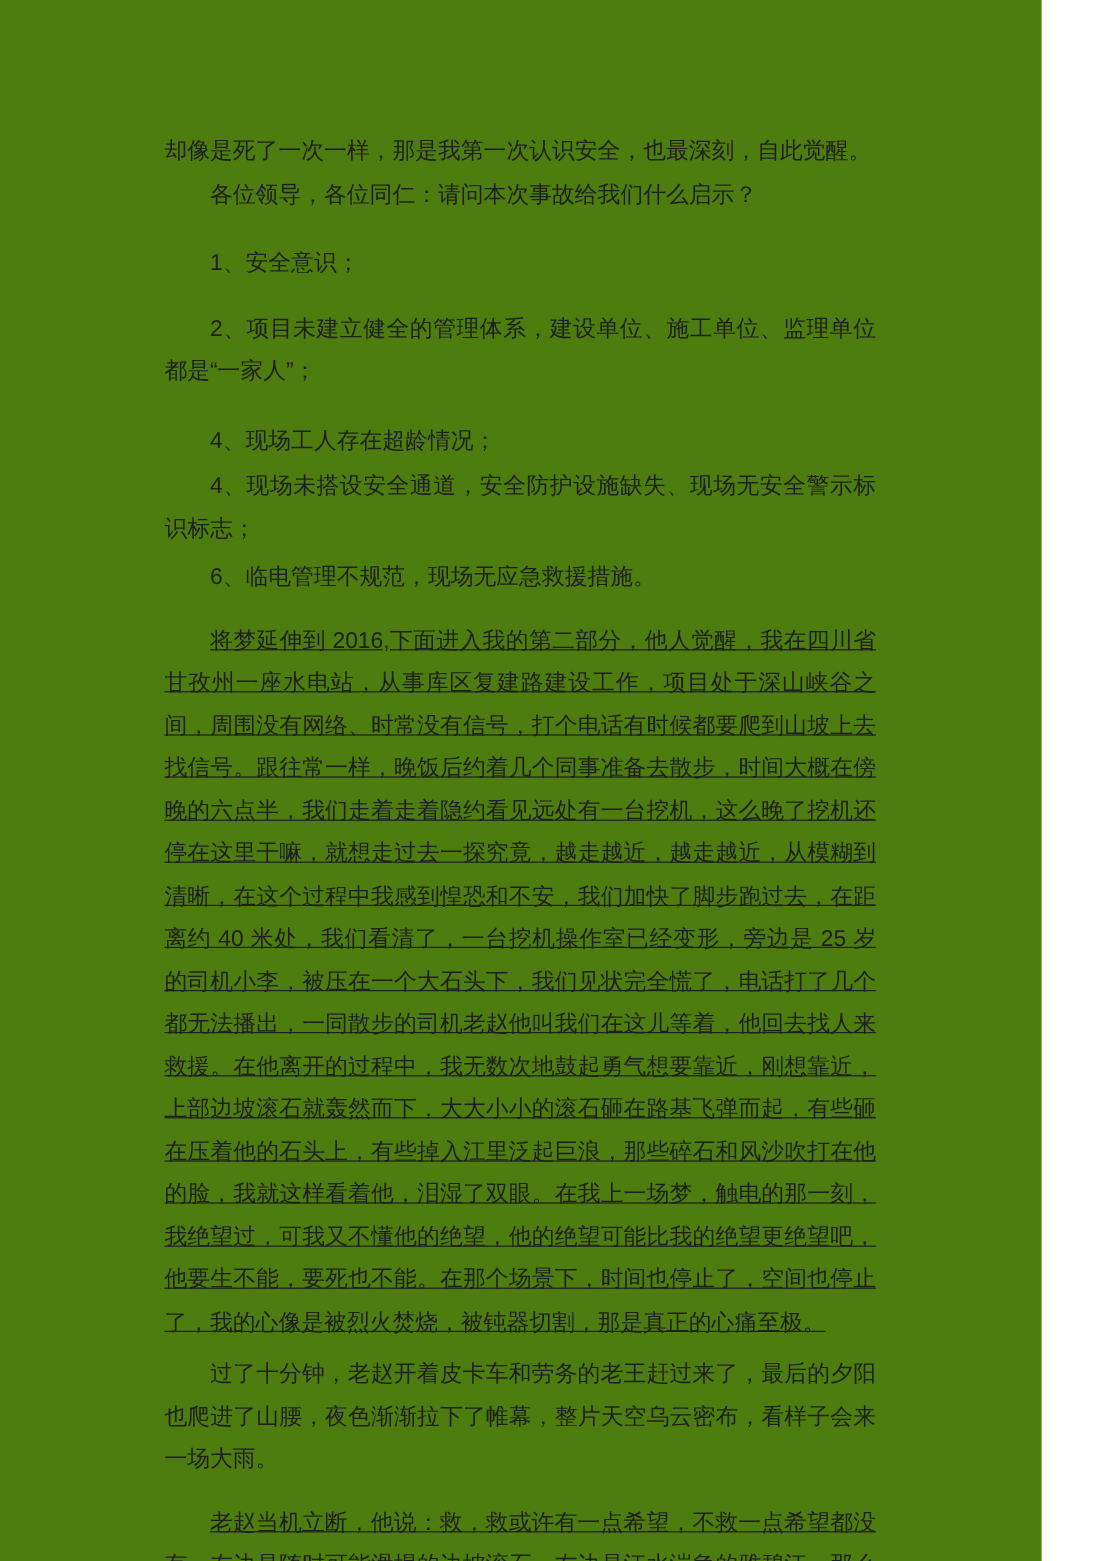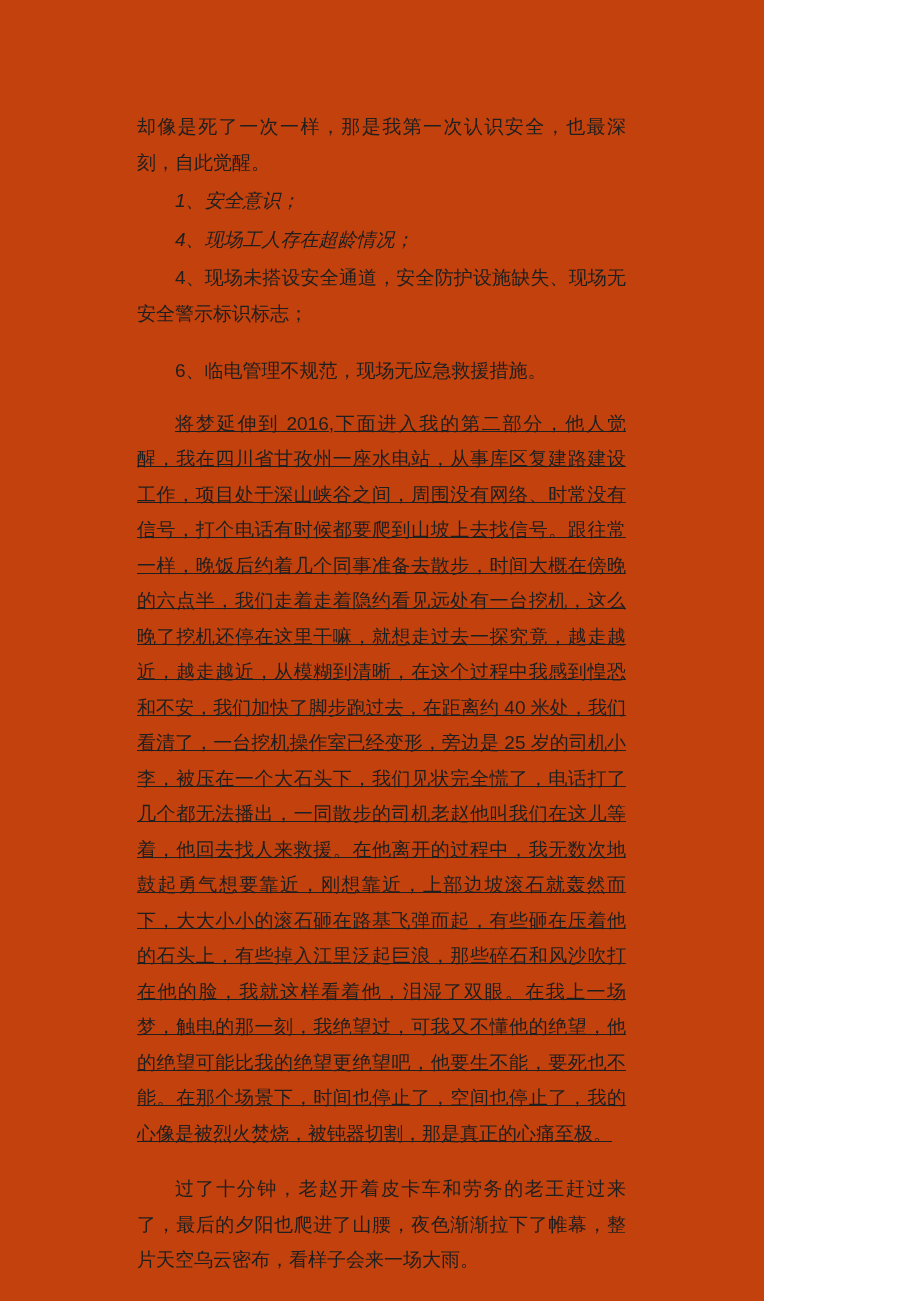--- a/index.html
+++ b/index.html
@@ -2,55 +2,57 @@
 <html><head>
 <meta charset="utf-8">
 <style>
   html, body {
     margin: 0;
     padding: 0;
     background: #ffffff;
   }
   .page {
     position: relative;
-    width: 764px;
+    width: 868px;
     height: 1301px;
-    background: #c2410c;
+    background: #4d7c0f;
     overflow: hidden;
     box-sizing: border-box;
     padding: 109px 138px 0 137px;
     font-family: "Liberation Sans", sans-serif;
     color: #1f1f1f;
   }
   .para {
     margin: 0;
     font-size: 19px;
     line-height: 35.5px;
     text-align: justify;
     text-align-last: left;
     text-indent: 38px;
     word-break: break-all;
   }
   .no-indent { text-indent: 0; }
   .mt3  { margin-top: 3px; }
-  .mt5  { margin-top: 22px; }
-  .mt7  { margin-top: 3px; font-style: italic; }
-  .mt8  { margin-top: 20px; }
+  .mt5  { margin-top: 5px; }
+  .mt7  { margin-top: 22px; }
+  .mt8  { margin-top: 8px; }
   .mt17 { margin-top: 17px; text-decoration: underline; }
   .mt19 { margin-top: 19px; }
 </style>
 </head>
 <body>
 
 <div class="page">
   <p class="para no-indent">却像是死了一次一样，那是我第一次认识安全，也最深刻，自此觉醒。</p>
 
+  <p class="para">各位领导，各位同仁：请问本次事故给我们什么启示？</p>
 
   <p class="para mt7">1、安全意识；</p>
 
+  <p class="para mt19">2、项目未建立健全的管理体系，建设单位、施工单位、监理单位都是“一家人”；</p>
 
 
   <p class="para mt7">4、现场工人存在超龄情况；</p>
 
   <p class="para mt3">4、现场未搭设安全通道，安全防护设施缺失、现场无安全警示标识标志；</p>
 
   <p class="para mt5">6、临电管理不规范，现场无应急救援措施。</p>
 
   <p class="para mt17">将梦延伸到 2016,下面进入我的第二部分，他人觉醒，我在四川省甘孜州一座水电站，从事库区复建路建设工作，项目处于深山峡谷之间，周围没有网络、时常没有信号，打个电话有时候都要爬到山坡上去找信号。跟往常一样，晚饭后约着几个同事准备去散步，时间大概在傍晚的六点半，我们走着走着隐约看见远处有一台挖机，这么晚了挖机还停在这里干嘛，就想走过去一探究竟，越走越近，越走越近，从模糊到清晰，在这个过程中我感到惶恐和不安，我们加快了脚步跑过去，在距离约 40 米处，我们看清了，一台挖机操作室已经变形，旁边是 25 岁的司机小李，被压在一个大石头下，我们见状完全慌了，电话打了几个都无法播出，一同散步的司机老赵他叫我们在这儿等着，他回去找人来救援。在他离开的过程中，我无数次地鼓起勇气想要靠近，刚想靠近，上部边坡滚石就轰然而下，大大小小的滚石砸在路基飞弹而起，有些砸在压着他的石头上，有些掉入江里泛起巨浪，那些碎石和风沙吹打在他的脸，我就这样看着他，泪湿了双眼。在我上一场梦，触电的那一刻，我绝望过，可我又不懂他的绝望，他的绝望可能比我的绝望更绝望吧，他要生不能，要死也不能。在那个场景下，时间也停止了，空间也停止了，我的心像是被烈火焚烧，被钝器切割，那是真正的心痛至极。</p>
 

